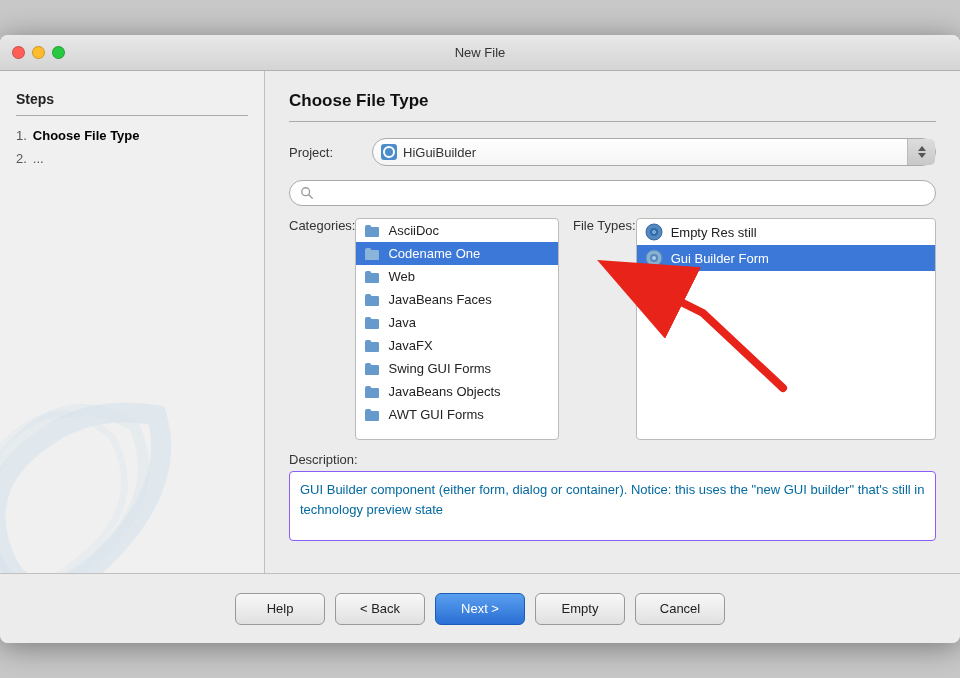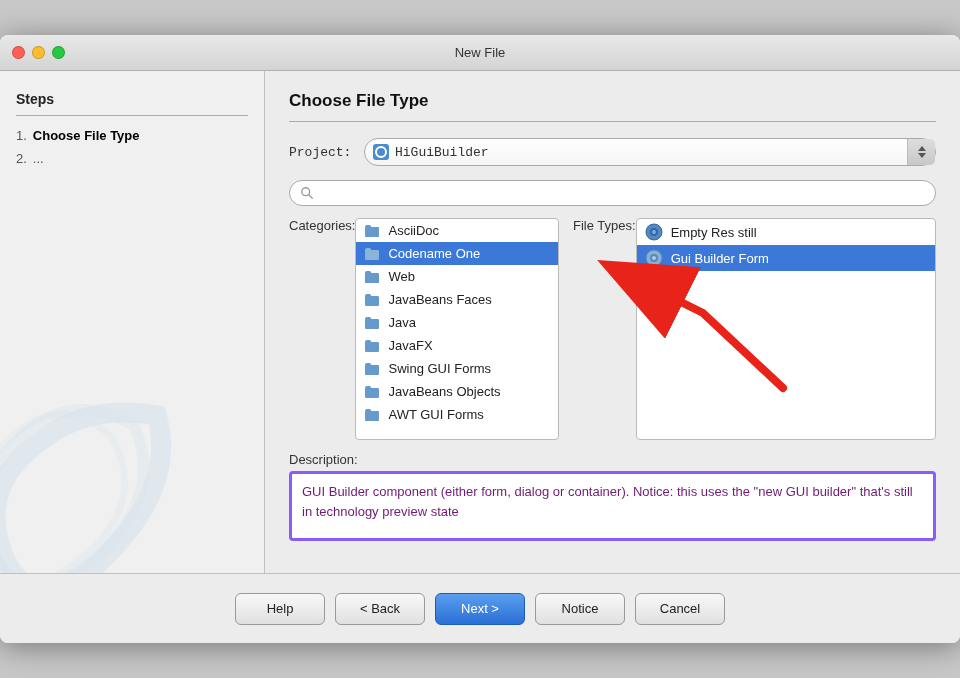--- a/index.html
+++ b/index.html
@@ -129,22 +129,21 @@
       margin-bottom: 16px;
       padding-bottom: 10px;
       border-bottom: 1px solid #aaa;
     }
 
     
     .project-row {
       display: flex;
       align-items: center;
       margin-bottom: 14px;
-      gap: 20px;
-      font-family: Liberation Mono, monospace;
+      gap: 28px;
     }
     .project-label {
       font-size: 13px;
       color: #333;
       min-width: 55px;
     }
     .project-select-display {
       width: 100%;
       height: 28px;
       border: 1px solid #aaa;
@@ -284,26 +283,26 @@
     .description-section {
       margin-bottom: 12px;
     }
     .description-label {
       font-size: 13px;
       color: #333;
       margin-bottom: 4px;
       font-weight: 500;
     }
     .description-box {
-      border: 3px solid #8b5cf6;
+      border: 1px solid #8b5cf6;
       background: white;
       border-radius: 4px;
       padding: 8px 10px;
       font-size: 13px;
-      color: #701a75;
+      color: #0369a1;
       min-height: 70px;
       line-height: 1.5;
     }
 
     
     .footer {
       height: 70px;
       background: #ececec;
       border-top: 1px solid #c0c0c0;
       display: flex;
@@ -499,16 +498,16 @@
         <div class="description-label">Description:</div>
         <div class="description-box">GUI Builder component (either form, dialog or container). Notice: this uses the "new GUI builder" that's still in technology preview state</div>
       </div>
     </div>
   </div>
 
   <div class="footer">
     <button class="btn">Help</button>
     <button class="btn">&lt; Back</button>
     <button class="btn btn-primary">Next &gt;</button>
-    <button class="btn">Notice</button>
+    <button class="btn">Empty</button>
     <button class="btn">Cancel</button>
   </div>
 </div>
 
 </body></html>

